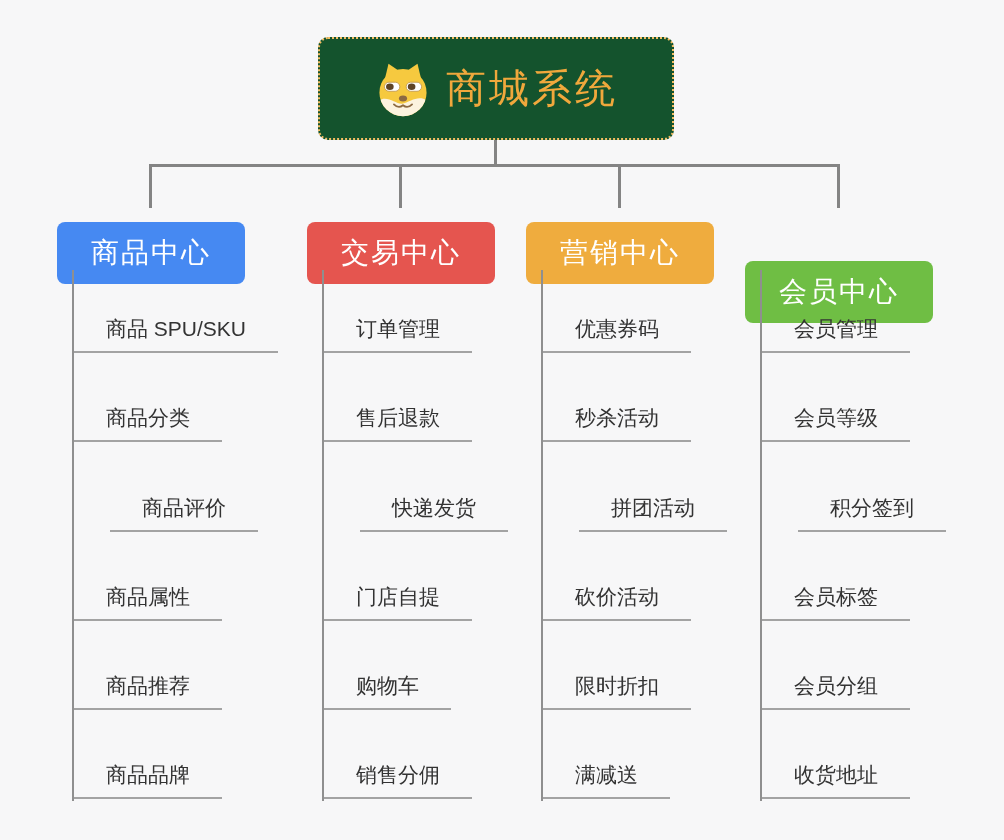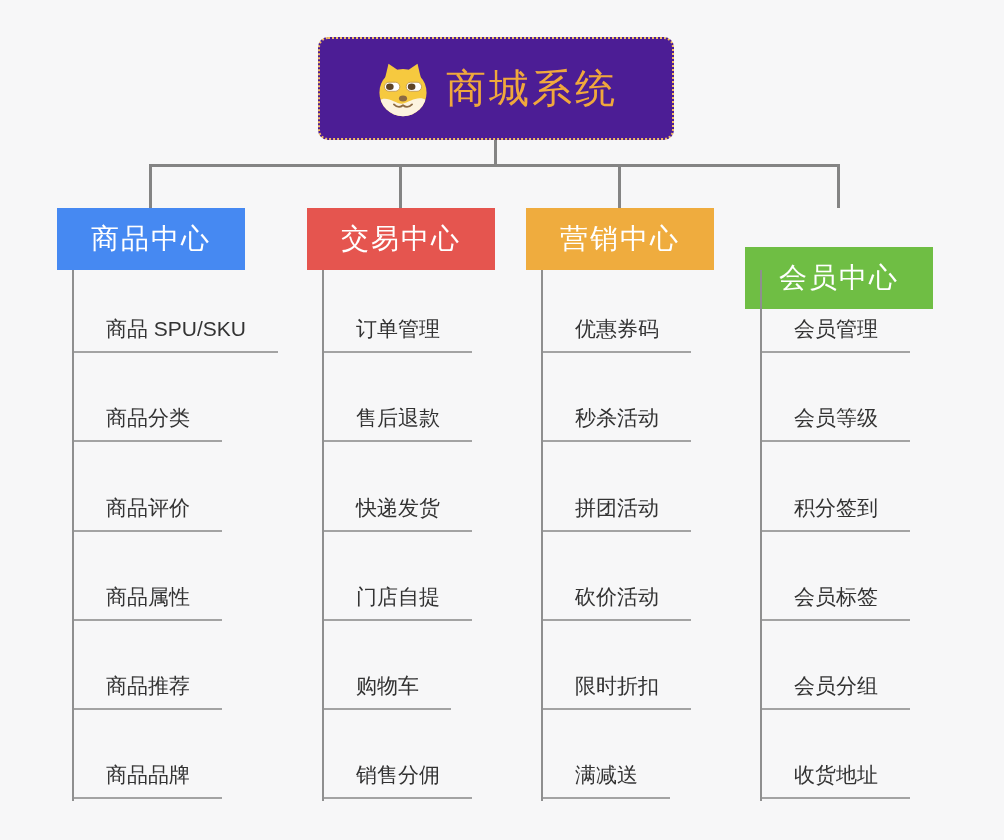--- a/index.html
+++ b/index.html
@@ -7,42 +7,42 @@
     width:1004px;height:840px;
     background:#F7F7F8;
     font-family:"Liberation Sans","DejaVu Sans",sans-serif;
     overflow:hidden;
   }
   .canvas{position:relative;width:1004px;height:840px;}
 
   
   .root-node{
     position:absolute;left:318px;top:37px;width:356px;height:103px;
-    background:#4c1d95;
+    background:#14532d;
     border:2px dotted #F3BD62;
     border-radius:10px;
     display:flex;align-items:center;justify-content:center;gap:14px;
     box-sizing:border-box;
   }
   .root-title{
     font-size:40px;color:#F0A83C;letter-spacing:3px;white-space:nowrap;
   }
   .dog-icon{width:58px;height:58px;flex:0 0 auto;}
 
   
   .conn{position:absolute;background:#848484;}
   .conn-root-v{left:494px;top:140px;width:3px;height:26px;}
   .conn-bus{left:149px;top:164px;width:691px;height:3px;}
   .conn-drop{top:164px;width:3px;height:44px;}
   .drop-1{left:149px;} .drop-2{left:399px;} .drop-3{left:618px;} .drop-4{left:837px;}
 
   
   .branch-header{
-    position:absolute;top:208px;width:188px;height:62px;
-    border-radius:0;
+    position:absolute;top:222px;width:188px;height:62px;
+    border-radius:8px;
     display:flex;align-items:center;justify-content:center;
     color:#FFFFFF;font-size:28px;letter-spacing:2px;white-space:nowrap;
     box-sizing:border-box;
   }
   .bh-1{left:57px;background:#4689F2;}
   .bh-2{left:307px;background:#E5554F;}
   .bh-3{left:526px;background:#EFAC3E;}
   .bh-4{left:745px;background:#6FBE44;margin-top:39px;}
 
   
@@ -55,21 +55,21 @@
     position:absolute;left:0;
     height:34px;
     padding:0 32px 8px 32px;
     border-bottom:2px solid #a3a3a3;
     display:flex;align-items:flex-end;justify-content:center;
     font-size:21px;color:#333333;white-space:nowrap;
     box-sizing:content-box;
   }
   .item:nth-child(1){top:39px;}
   .item:nth-child(2){top:128px;}
-  .item:nth-child(3){top:218px;}
+  .item:nth-child(3){top:218px;margin-left:36px;}
   .item:nth-child(4){top:307px;}
   .item:nth-child(5){top:396px;}
   .item:nth-child(6){top:485px;}
 </style>
 </head>
 <body>
 
 <div class="canvas">
 
   <div class="root-node">

